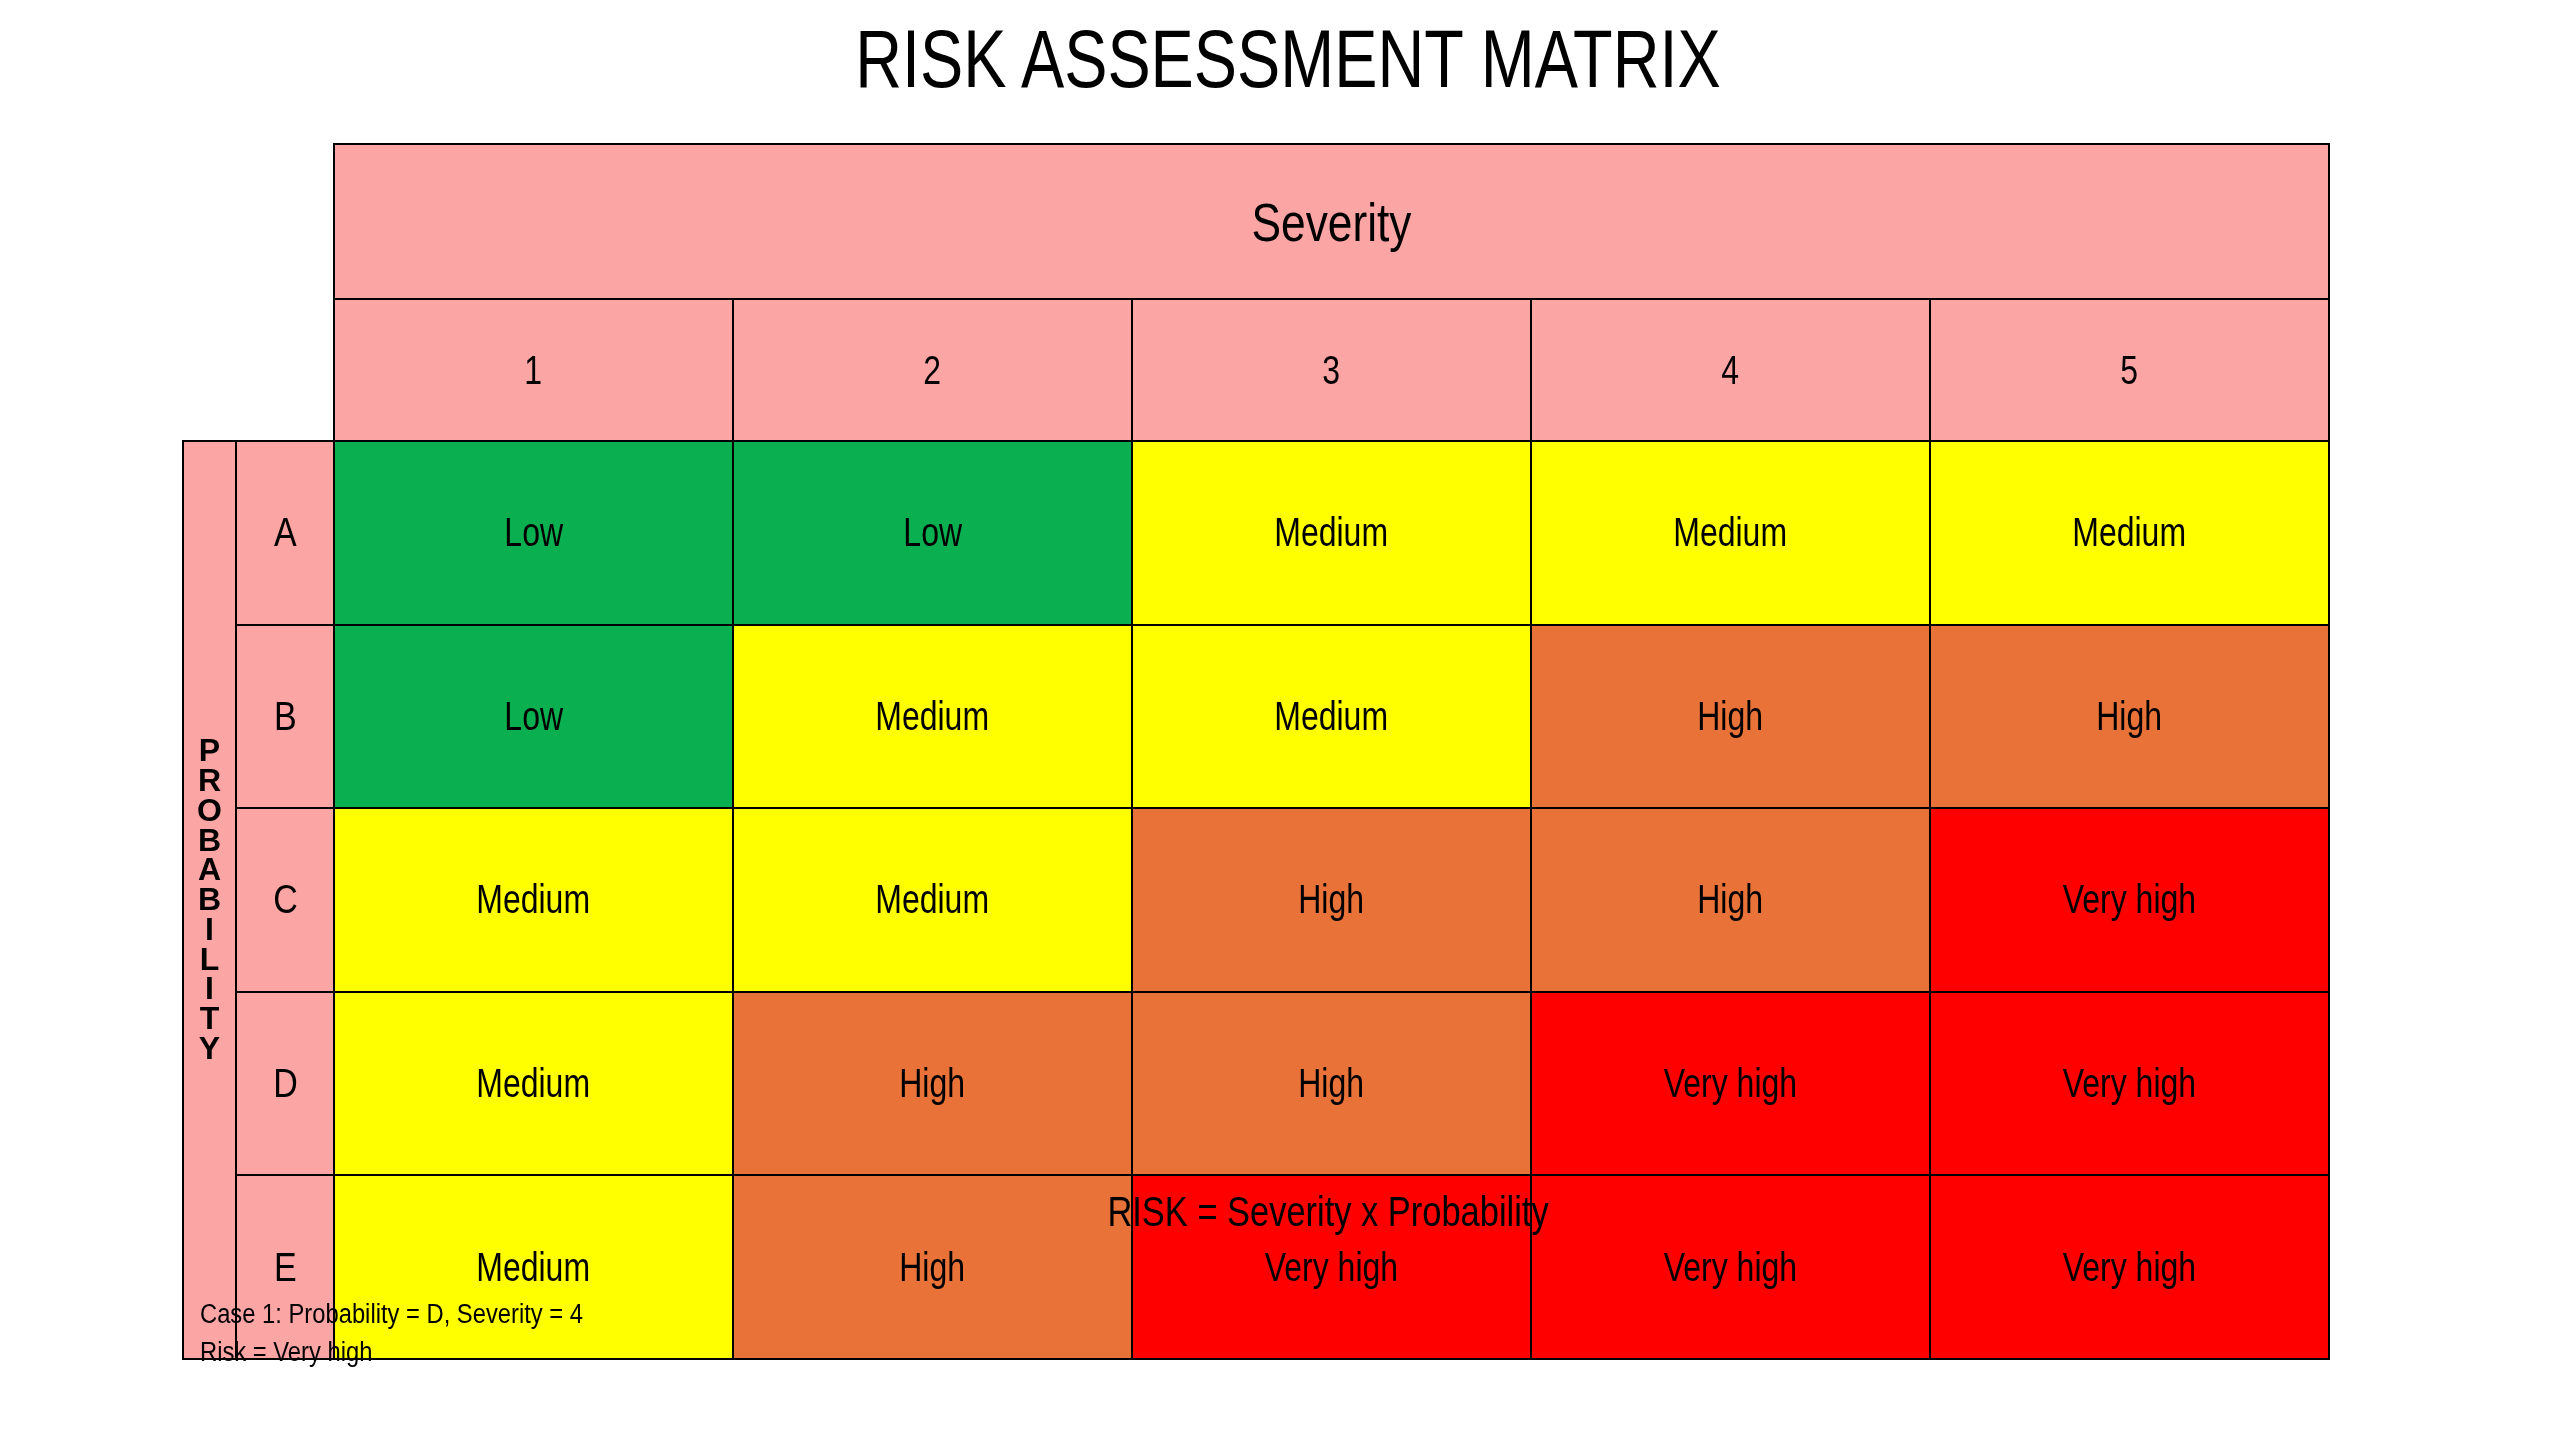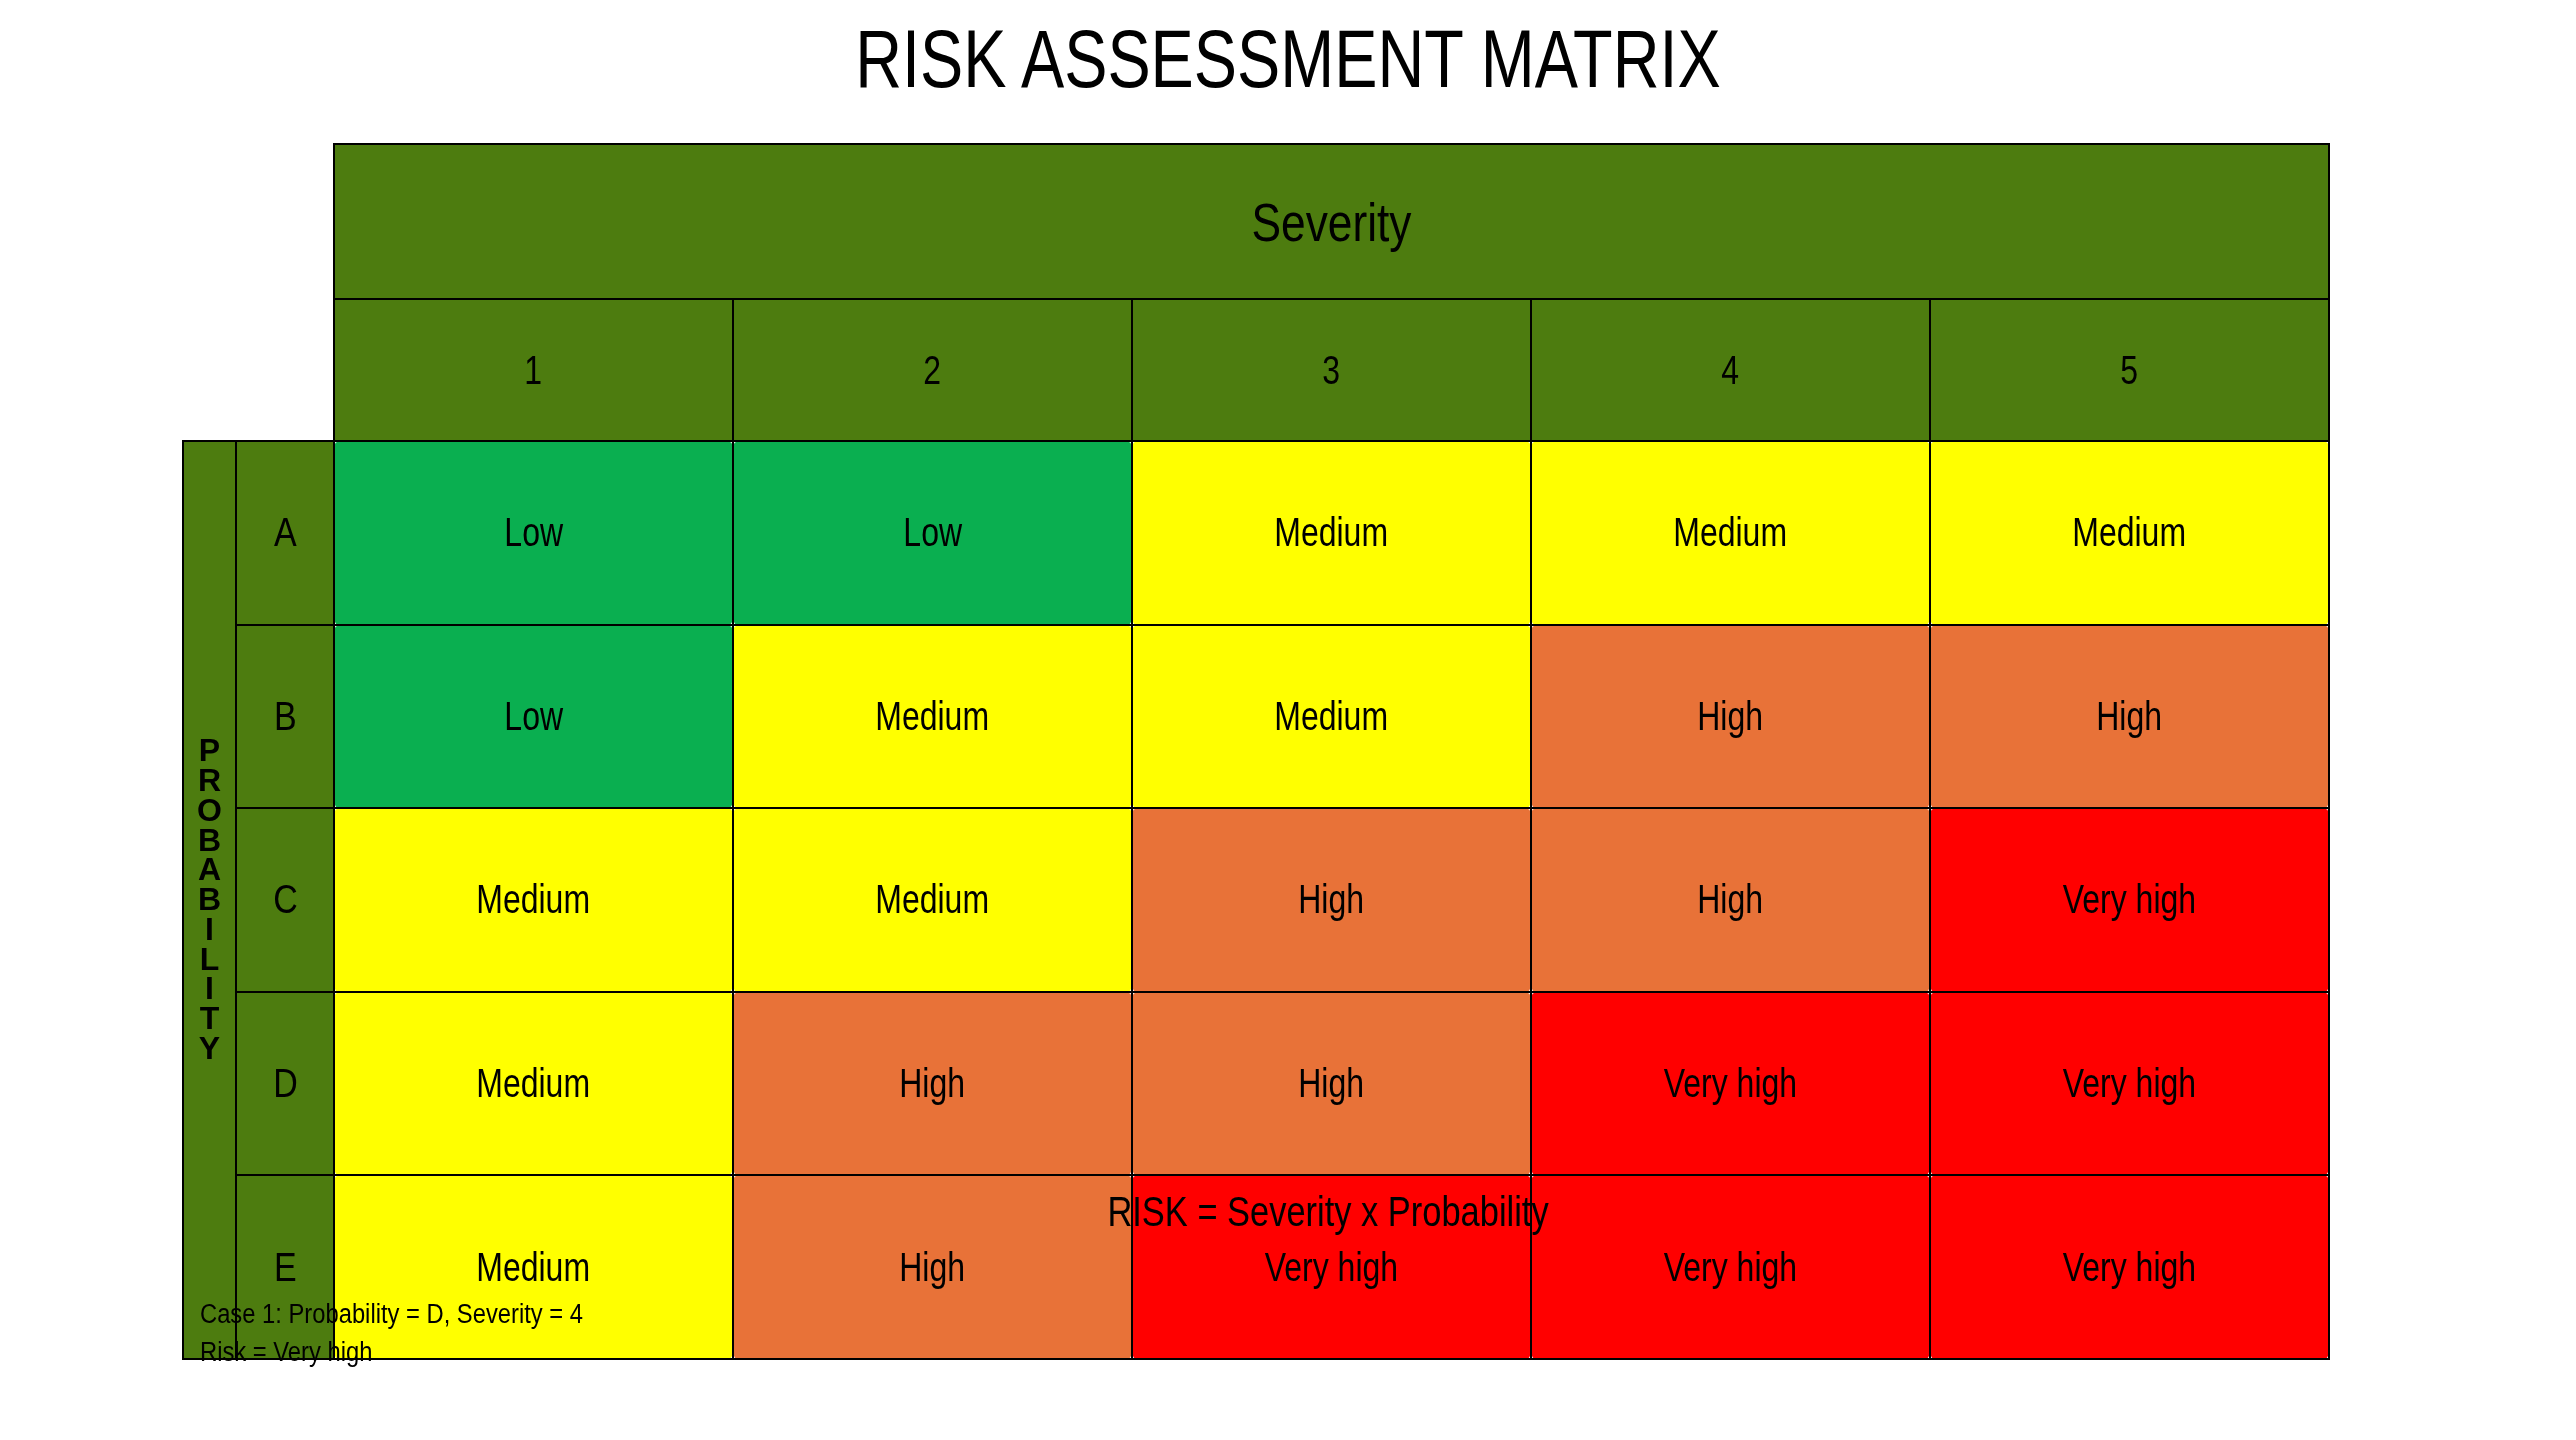--- a/index.html
+++ b/index.html
@@ -44,21 +44,21 @@
     table-layout: fixed;
   }
   table.grid td {
     padding: 0;
     margin: 0;
     border: 2.6px solid #000000;
     text-align: center;
     vertical-align: middle;
     font-size: 40px;
     font-weight: 400;
-    background: #4d7c0f;
+    background: #fca5a5;
   }
   
   col.c-prob  { width: 53px; }
   col.c-row   { width: 98px; }
   col.c-data  { width: 399px; }
 
   
   td.blank {
     border: none !important;
     background: transparent !important;
@@ -115,21 +115,20 @@
   td.row-letter .lbl {
     display: inline-block;
     transform: scaleX(0.85);
   }
 
   
   td.cell {
     height: 153px;
     font-size: 40px;
     font-weight: 400;
-    border-radius: 6px;
   }
   td.cell .lbl {
     display: inline-block;
     transform: scaleX(0.80);
     white-space: nowrap;
   }
 
   
   .formula {
     position: absolute;

